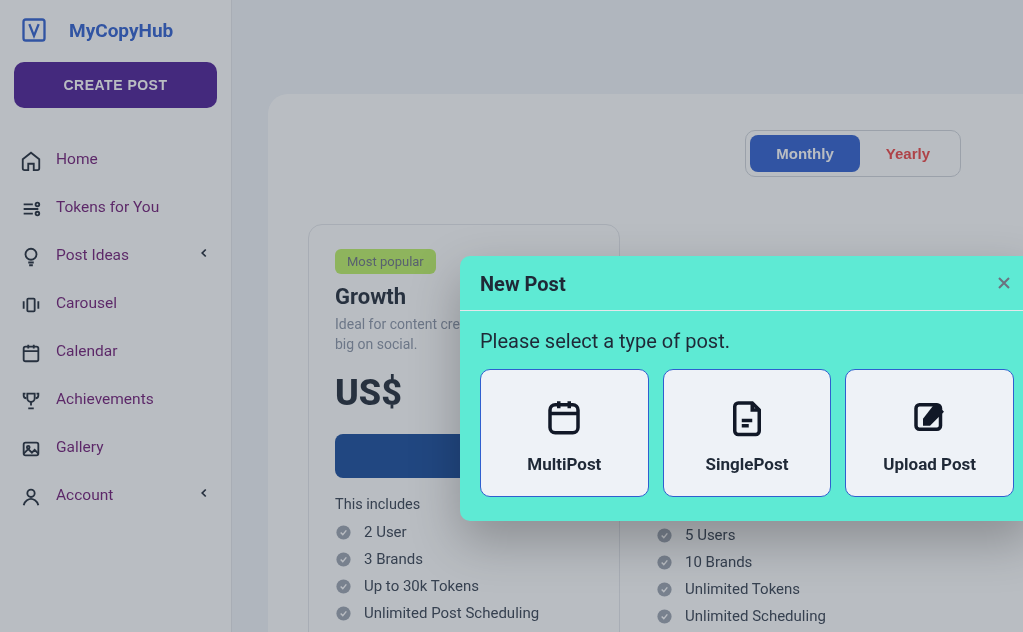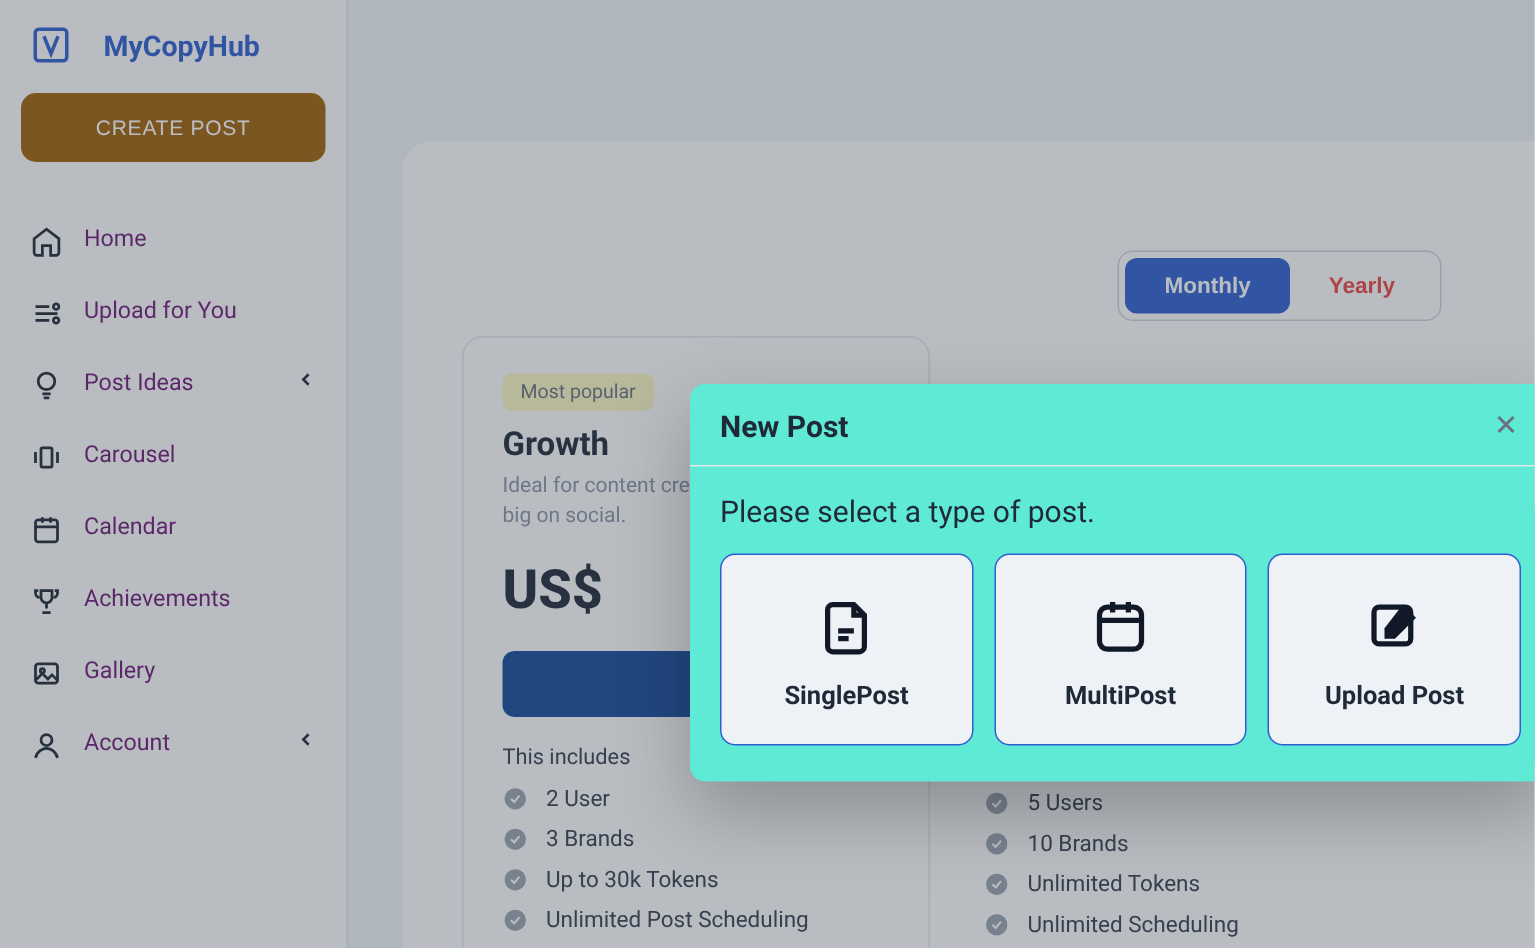--- a/index.html
+++ b/index.html
@@ -30,27 +30,27 @@
   .logo-mark {
     width: 28px; height: 28px;
     color: #2f5fcf;
   }
   .logo-text {
     font-size: 19px;
     font-weight: 700;
     color: #2f5fcf;
   }
   .create-btn {
-    background: #a16207;
+    background: #4c1d95;
     color: #fff;
     border: none;
     border-radius: 10px;
     height: 46px;
     font-size: 14px;
-    font-weight: 400;
+    font-weight: 700;
     letter-spacing: .5px;
     cursor: pointer;
     margin: 0 4px 30px 4px;
   }
   .nav-list { display: flex; flex-direction: column; gap: 2px; }
   .nav-item {
     display: flex;
     gap: 14px;
     padding: 12px 10px;
     border-radius: 8px;
@@ -77,21 +77,20 @@
     min-height: 700px;
   }
   .toggle-wrap {
     position: absolute;
     right: 62px; top: 130px;
     background: #fff;
     border: 1px solid #d1d5db;
     border-radius: 10px;
     display: flex;
     padding: 4px;
-    margin-top: 37px;
   }
   .toggle-btn {
     padding: 10px 26px;
     border-radius: 8px;
     font-size: 15px;
     font-weight: 600;
     cursor: pointer;
     border: none;
     background: transparent;
     color: #ef4444;
@@ -100,21 +99,21 @@
   .plans { display: flex; gap: 36px; margin-top: 96px; }
   .plan {
     width: 312px;
     border: 1px solid #e5e7eb;
     border-radius: 14px;
     padding: 24px 26px;
     position: relative;
   }
   .badge {
     display: inline-block;
-    background: #fef9c3;
+    background: #bef264;
     color: #6b7280;
     font-size: 13px;
     padding: 5px 12px;
     border-radius: 6px;
     margin-bottom: 10px;
   }
   .plan-name { font-size: 22px; font-weight: 700; color:#1f2937; margin-bottom: 6px;}
   .plan-desc { font-size: 14px; color: #8a94a6; margin-bottom: 18px; line-height:1.4;}
   .plan-price { font-size: 36px; font-weight: 800; color:#1f2937; margin-bottom: 20px;}
   .plan-cta {
@@ -201,21 +200,21 @@
             <path d="M3 10l9-7 9 7v10a2 2 0 0 1-2 2h-4v-7h-6v7H5a2 2 0 0 1-2-2z"></path>
           </svg>
         <span>Home</span>
       </div>
       <div class="nav-item">
         <svg viewBox="0 0 24 24" fill="none" stroke="currentColor" stroke-width="2">
             <path d="M4 7h10M4 12h16M4 17h10"></path>
             <circle cx="19" cy="7" r="2"></circle>
             <circle cx="19" cy="17" r="2"></circle>
           </svg>
-        <span>Upload for You</span>
+        <span>Tokens for You</span>
       </div>
       <div class="nav-item">
         <svg viewBox="0 0 24 24" fill="none" stroke="currentColor" stroke-width="2">
             <circle cx="12" cy="9" r="6"></circle>
             <path d="M9 18h6M10 21h4"></path>
           </svg>
         <span>Post Ideas</span>
         <svg class="chev" viewBox="0 0 24 24" fill="none" stroke="currentColor" stroke-width="3">
             <path d="M15 6l-6 6 6 6"></path>
           </svg>
@@ -362,32 +361,32 @@
         <svg viewBox="0 0 24 24" fill="none" stroke="currentColor" stroke-width="2.5">
             <path d="M6 6l12 12M18 6L6 18"></path>
           </svg>
       </button>
     </div>
     <div class="modal-body">
       <div class="modal-prompt">Please select a type of post.</div>
       <div class="options">
         <div class="option-card">
           <svg viewBox="0 0 24 24" fill="none" stroke="currentColor" stroke-width="2">
+              <rect x="4" y="5" width="16" height="16" rx="3"></rect>
+              <path d="M4 10h16M9 3v4M15 3v4"></path>
+            </svg>
+          <div class="option-label">MultiPost</div>
+        </div>
+        <div class="option-card">
+          <svg viewBox="0 0 24 24" fill="none" stroke="currentColor" stroke-width="2">
               <path d="M7 4h8l4 4v12a2 2 0 0 1-2 2H7a2 2 0 0 1-2-2V6a2 2 0 0 1 2-2z"></path>
               <path d="M15 4v4h4"></path>
               <path d="M9 14h6M9 17h4"></path>
             </svg>
           <div class="option-label">SinglePost</div>
-        </div>
-        <div class="option-card">
-          <svg viewBox="0 0 24 24" fill="none" stroke="currentColor" stroke-width="2">
-              <rect x="4" y="5" width="16" height="16" rx="3"></rect>
-              <path d="M4 10h16M9 3v4M15 3v4"></path>
-            </svg>
-          <div class="option-label">MultiPost</div>
         </div>
         <div class="option-card">
           <svg viewBox="0 0 24 24" fill="none" stroke="currentColor" stroke-width="2">
               <rect x="4" y="5" width="14" height="14" rx="2"></rect>
               <path d="M15 4l5 5-8 8H8v-4z" fill="currentColor" stroke="none"></path>
             </svg>
           <div class="option-label">Upload Post</div>
         </div>
       </div>
     </div>

